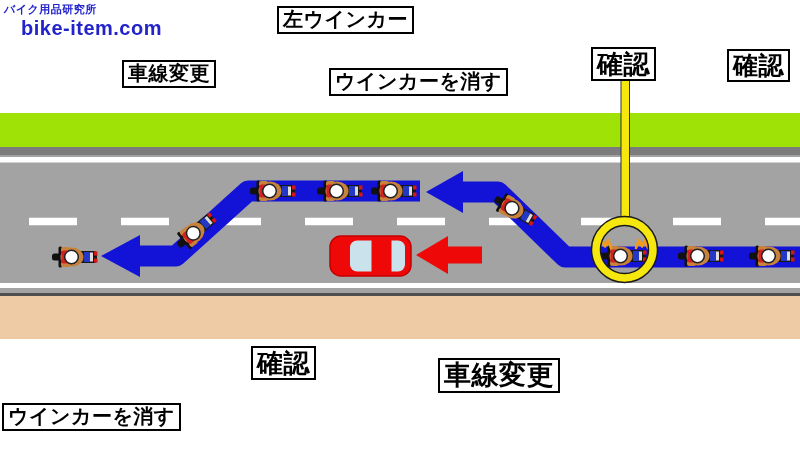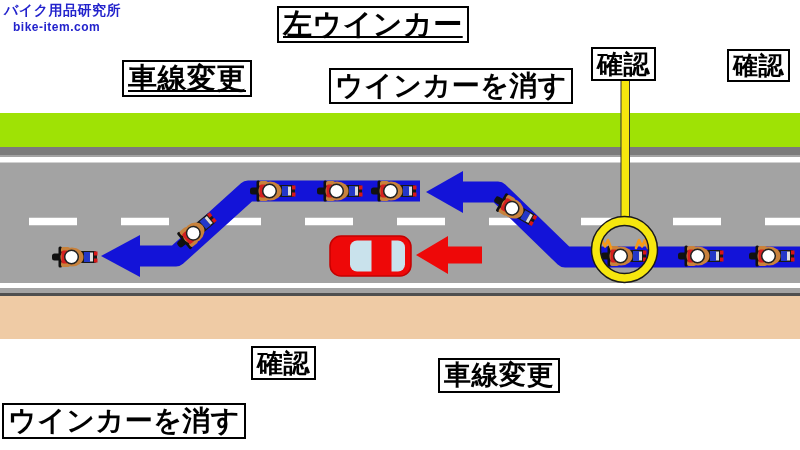--- a/index.html
+++ b/index.html
@@ -6,25 +6,25 @@
   #stage{
     position:relative;width:800px;height:450px;overflow:hidden;background:#fff;
     font-family:"Liberation Sans","DejaVu Sans",sans-serif;
   }
   #scene{position:absolute;left:0;top:0;}
   .label{
     position:absolute;background:#fff;border:2.5px solid #000;color:#000;
     font-weight:bold;line-height:1.08;padding:1px 4px;white-space:nowrap;
     letter-spacing:0.5px;
   }
-  .fs29{font-size:29px;text-decoration:underline;} .fs28{font-size:28px;text-align:right;} .fs27{font-size:27px;}
+  .fs29{font-size:20px;} .fs28{font-size:20px;text-align:right;} .fs27{font-size:27px;}
   .fs26{font-size:26px;} .fs25{font-size:25px;}
   #brand{position:absolute;left:4px;top:2px;color:var(--brand_blue,#2323CC);font-weight:bold;}
-  #brand .name{font-size:14px;letter-spacing:0.5px;}
-  #brand .url{font-size:12px;margin-left:9px;letter-spacing:0.5px;}
+  #brand .name{font-size:11px;letter-spacing:0.5px;}
+  #brand .url{font-size:20px;margin-left:17px;letter-spacing:0.5px;}
 </style>
 </head>
 <body>
 
 <div id="stage">
 
   <svg id="scene" width="800" height="450" viewBox="0 0 800 450">
     <defs>
       <g id="bike">
         <rect x="-23" y="-3.5" width="10" height="7" rx="2.5" fill="#111"></rect>

